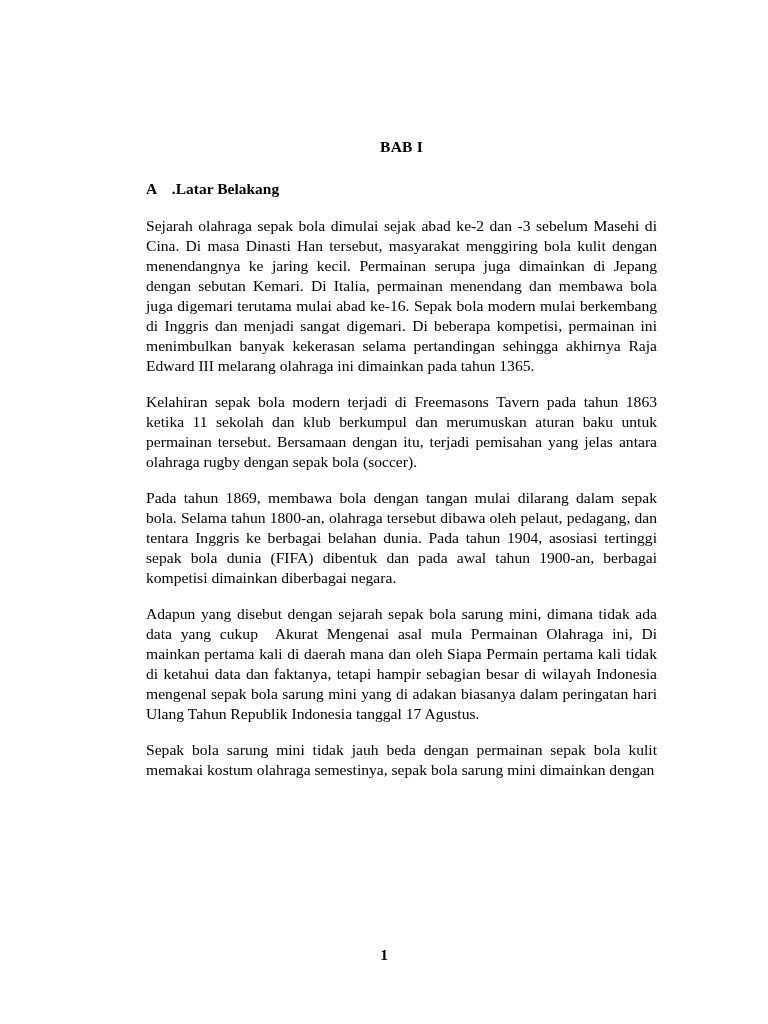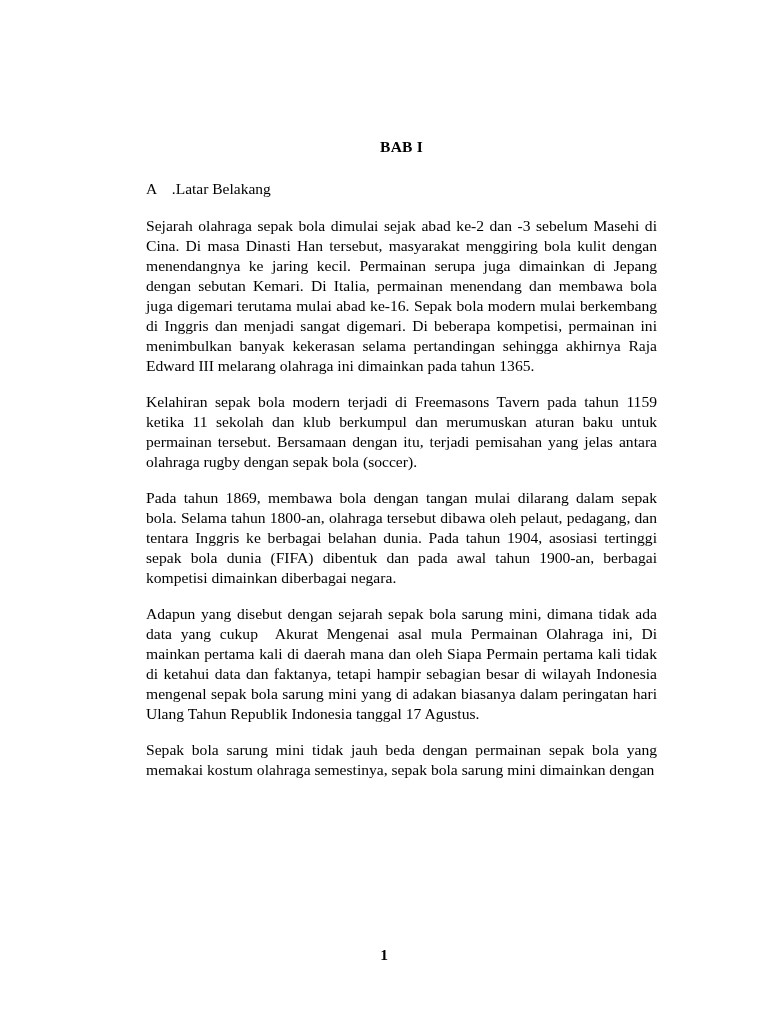--- a/index.html
+++ b/index.html
@@ -47,21 +47,21 @@
 
   .chapter-title {
     padding-top: 138px;
   }
 
   .chapter-subtitle {
     padding-top: 22px;
   }
 
   .section-heading {
-    font-weight: normal;
+    font-weight: bold;
     font-size: 15.5px;
     margin: 0;
     padding-top: 24px;
     white-space: pre;
   }
 
   .para {
     font-size: 15.6px;
     line-height: 20px;
     text-align: justify;
@@ -99,25 +99,25 @@
 
   <div class="content">
 
     <h1 class="chapter-title">BAB I</h1>
 
 
     <h3 class="section-heading">A    .Latar Belakang</h3>
 
     <p class="para first-para">Sejarah olahraga sepak bola dimulai sejak abad ke-2 dan -3 sebelum Masehi di Cina. Di masa Dinasti Han tersebut, masyarakat menggiring bola kulit dengan menendangnya ke jaring kecil. Permainan serupa juga dimainkan di Jepang dengan sebutan Kemari. Di Italia, permainan menendang dan membawa bola juga digemari terutama mulai abad ke-16. Sepak bola modern mulai berkembang di Inggris dan menjadi sangat digemari. Di beberapa kompetisi, permainan ini menimbulkan banyak kekerasan selama pertandingan sehingga akhirnya Raja Edward III melarang olahraga ini dimainkan pada tahun 1365.</p>
 
-    <p class="para">Kelahiran sepak bola modern terjadi di Freemasons Tavern pada tahun 1159 ketika 11 sekolah dan klub berkumpul dan merumuskan aturan baku untuk permainan tersebut. Bersamaan dengan itu, terjadi pemisahan yang jelas antara olahraga rugby dengan sepak bola (soccer).</p>
+    <p class="para">Kelahiran sepak bola modern terjadi di Freemasons Tavern pada tahun 1863 ketika 11 sekolah dan klub berkumpul dan merumuskan aturan baku untuk permainan tersebut. Bersamaan dengan itu, terjadi pemisahan yang jelas antara olahraga rugby dengan sepak bola (soccer).</p>
 
     <p class="para">Pada tahun 1869, membawa bola dengan tangan mulai dilarang dalam sepak bola. Selama tahun 1800-an, olahraga tersebut dibawa oleh pelaut, pedagang, dan tentara Inggris ke berbagai belahan dunia. Pada tahun 1904, asosiasi tertinggi sepak bola dunia (FIFA) dibentuk dan pada awal tahun 1900-an, berbagai kompetisi dimainkan diberbagai negara.</p>
 
     <p class="para">Adapun yang disebut dengan sejarah sepak bola sarung mini, dimana tidak ada data yang cukup  Akurat Mengenai asal mula Permainan Olahraga ini, Di mainkan pertama kali di daerah mana dan oleh Siapa Permain pertama kali tidak di ketahui data dan faktanya, tetapi hampir sebagian besar di wilayah Indonesia mengenal sepak bola sarung mini yang di adakan biasanya dalam peringatan hari Ulang Tahun Republik Indonesia tanggal 17 Agustus.</p>
 
-    <p class="para clipped">Sepak bola sarung mini tidak jauh beda dengan permainan sepak bola yang memakai kostum olahraga semestinya, sepak bola sarung mini dimainkan dengan</p>
+    <p class="para clipped">Sepak bola sarung mini tidak jauh beda dengan permainan sepak bola kulit memakai kostum olahraga semestinya, sepak bola sarung mini dimainkan dengan</p>
 
   </div>
 
   <div class="page-number">1</div>
 
 </div>
 
 </body></html>

